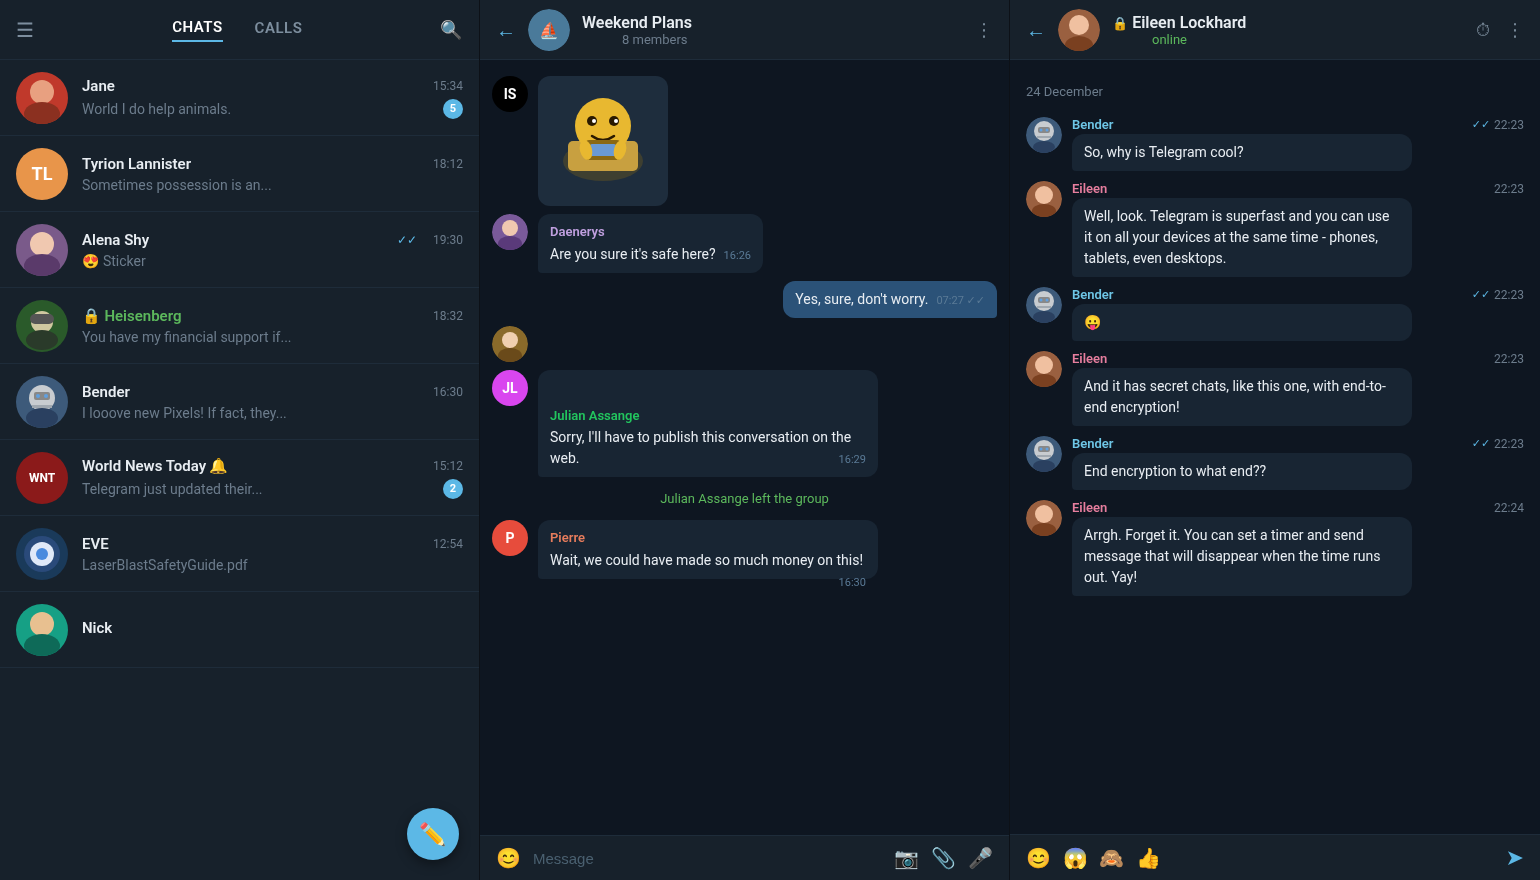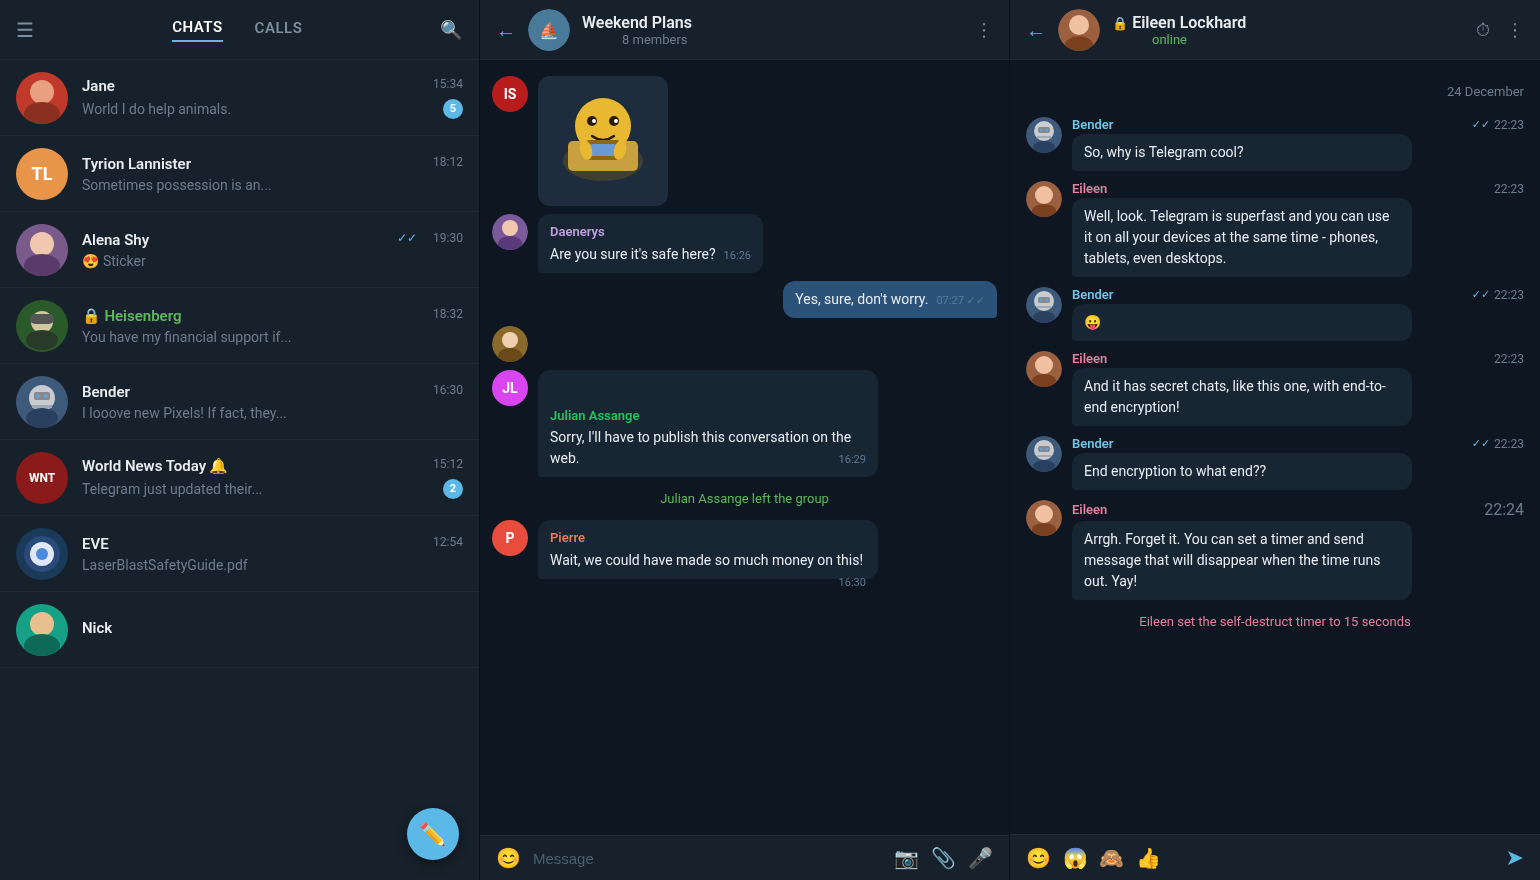--- a/index.html
+++ b/index.html
@@ -62,21 +62,21 @@
       justify-content: center;
       font-size: 18px;
       font-weight: bold;
       color: #fff;
       margin-right: 14px;
       overflow: hidden;
       position: relative;
     }
 
     .chat-info { flex: 1; min-width: 0; }
-    .chat-name-row { display: flex; justify-content: space-between; align-items: flex-start; margin-bottom: 4px; }
+    .chat-name-row { display: flex; justify-content: space-between; align-items: center; margin-bottom: 4px; }
     .chat-name { font-size: 15px; font-weight: 600; color: #e8edf2; white-space: nowrap; overflow: hidden; text-overflow: ellipsis; }
     .chat-name.green { color: #5cb85c; }
     .chat-time { font-size: 12px; color: #6c7c8c; flex-shrink: 0; margin-left: 8px; }
     .chat-preview-row { display: flex; justify-content: space-between; align-items: center; }
     .chat-preview { font-size: 14px; color: #6c7c8c; white-space: nowrap; overflow: hidden; text-overflow: ellipsis; max-width: 270px; }
     .badge {
       background: #5cb8e6;
       color: #fff;
       border-radius: 50%;
       min-width: 20px;
@@ -206,21 +206,21 @@
 
     
     .panel-right {
       flex: 1;
       background: #0e1621;
       display: flex;
       flex-direction: column;
     }
 
     .date-divider {
-      text-align: right;
+      text-align: left;
       font-size: 13px;
       color: #6c7c8c;
       margin: 8px 0;
     }
 
     .right-messages { flex: 1; overflow-y: auto; padding: 16px 16px; display: flex; flex-direction: column; gap: 10px; }
 
     .eileen-name { color: #e67e9e; font-size: 13px; font-weight: 600; }
     .bender-name { color: #6ec6e6; font-size: 13px; font-weight: 600; }
 
@@ -425,21 +425,21 @@
       <div class="header-sub">8 members</div>
     </div>
     <div class="header-icons">
       <span>⋮</span>
     </div>
   </div>
 
   <div class="messages-area">
 
     <div class="sticker-msg">
-      <div class="msg-avatar-circle" style="background:#b91c1c;">IS</div>
+      <div class="msg-avatar-circle" style="background:#000000;">IS</div>
       <div style="background:#1e2d3d;border-radius:12px;padding:8px;width:130px;height:130px;display:flex;align-items:center;justify-content:center;">
         <svg width="110" height="110" viewBox="0 0 110 110">
           <ellipse cx="55" cy="75" rx="40" ry="20" fill="#8B6914" opacity="0.3"></ellipse>
           <rect x="20" y="55" width="70" height="30" rx="5" fill="#c8a040"></rect>
           <circle cx="55" cy="40" r="28" fill="#e8b830"></circle>
           <circle cx="44" cy="35" r="5" fill="#2a1a00"></circle>
           <circle cx="66" cy="35" r="5" fill="#2a1a00"></circle>
           <path d="M 44 50 Q 55 58 66 50" stroke="#2a1a00" stroke-width="2.5" fill="none" stroke-linecap="round"></path>
           <circle cx="46" cy="35" r="2" fill="white"></circle>
           <circle cx="68" cy="35" r="2" fill="white"></circle>
@@ -665,29 +665,28 @@
       <div class="msg-avatar">
         <svg width="36" height="36" viewBox="0 0 36 36">
             <circle cx="18" cy="18" r="18" fill="#9a6040"></circle>
             <circle cx="18" cy="14" r="9" fill="#f0c0a0"></circle>
             <ellipse cx="18" cy="30" rx="12" ry="7" fill="#7a4020"></ellipse>
           </svg>
       </div>
       <div style="flex:1;">
         <div style="display:flex;justify-content:space-between;align-items:center;margin-bottom:2px;">
           <span class="eileen-name">Eileen</span>
-          <span style="font-size:16px;color:#6c7c8c;">22:24</span>
+          <span style="font-size:12px;color:#6c7c8c;">22:24</span>
         </div>
         <div class="msg-bubble incoming">
           <span>Arrgh. Forget it. You can set a timer and send message that will disappear when the time runs out. Yay!</span>
         </div>
       </div>
     </div>
 
-    <div class="self-destruct-msg">Eileen set the self-destruct timer to 15 seconds</div>
   </div>
 
   <div class="right-input-bar">
     <span class="input-icon">😊</span>
     <span class="input-icon">😱</span>
     <span class="input-icon">🙈</span>
     <span class="input-icon">👍</span>
     <div style="flex:1;"></div>
     <span style="color:#5cb8e6;font-size:22px;cursor:pointer;">➤</span>
   </div>

